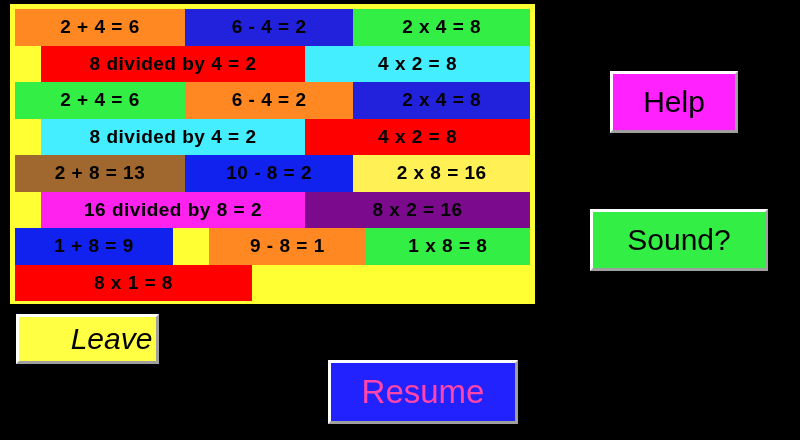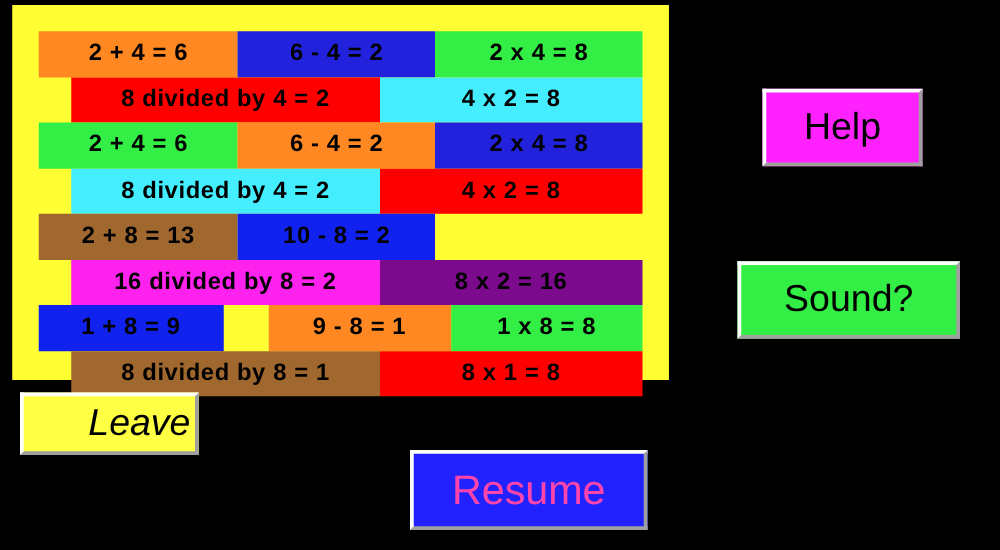--- a/index.html
+++ b/index.html
@@ -18,21 +18,21 @@
   
   #fact-table {
     position: absolute;
     left: 10px;
     top: 4px;
     width: 525px;
     height: 300px;
     background: #FFFF33;
     border: 3px solid #FFFF33;
     box-sizing: border-box;
-    padding: 18px;
+    padding: 2px;
   }
   .fact-row {
     display: flex;
     width: 100%;
     height: 36.5px;
     box-sizing: border-box;
   }
   .fact-cell {
     display: flex;
     align-items: center;
@@ -129,32 +129,32 @@
       <div class="fact-cell c1" style="background: rgb(255, 136, 34);">6 - 4 = 2</div>
       <div class="fact-cell c2" style="background: rgb(34, 34, 221);">2 x 4 = 8</div>
     </div>
     <div class="fact-row row-2">
       <div class="fact-cell c0" style="background: rgb(68, 238, 255);">8 divided by 4 = 2</div>
       <div class="fact-cell c1" style="background: rgb(255, 0, 0);">4 x 2 = 8</div>
     </div>
     <div class="fact-row row-3">
       <div class="fact-cell c0" style="background: rgb(160, 103, 46);">2 + 8 = 13</div>
       <div class="fact-cell c1" style="background: rgb(17, 34, 238);">10 - 8 = 2</div>
+      <div class="fact-cell c2" style="background: rgb(255, 240, 85);">2 x 8 = 16</div>
     </div>
     <div class="fact-row row-2">
       <div class="fact-cell c0" style="background: rgb(255, 34, 238);">16 divided by 8 = 2</div>
       <div class="fact-cell c1" style="background: rgb(123, 10, 140);">8 x 2 = 16</div>
     </div>
     <div class="fact-row row-3">
       <div class="fact-cell c0" style="background: rgb(17, 34, 238);">1 + 8 = 9</div>
       <div class="fact-cell c1" style="background: rgb(255, 136, 34); margin-left: 36px;">9 - 8 = 1</div>
       <div class="fact-cell c2" style="background: rgb(51, 238, 68);">1 x 8 = 8</div>
     </div>
     <div class="fact-row row-2">
-      <div class="fact-cell c0" style="background: rgb(160, 103, 46);">8 divided by 8 = 1</div>
       <div class="fact-cell c1" style="background: rgb(255, 0, 0);">8 x 1 = 8</div>
     </div>
   </div>
 
 <div class="btn" id="help-button" style="background: rgb(255, 34, 255); color: rgb(0, 0, 0);">
   <span>Help</span>
 </div>
 
 <div class="btn" id="sound-button" style="background: rgb(51, 238, 68); color: rgb(0, 0, 0);">
   <span>Sound?</span>

